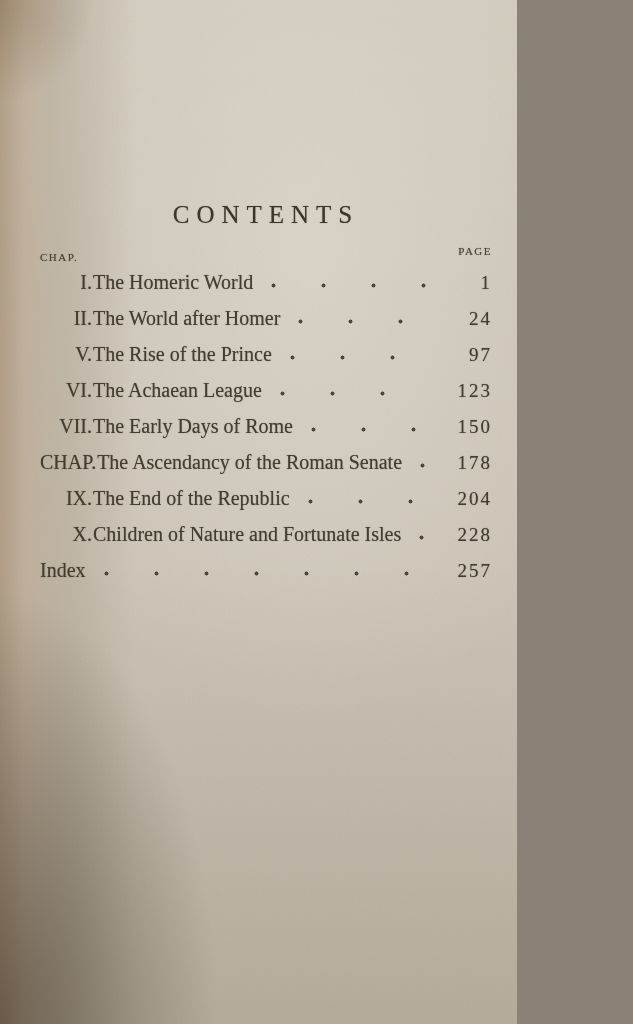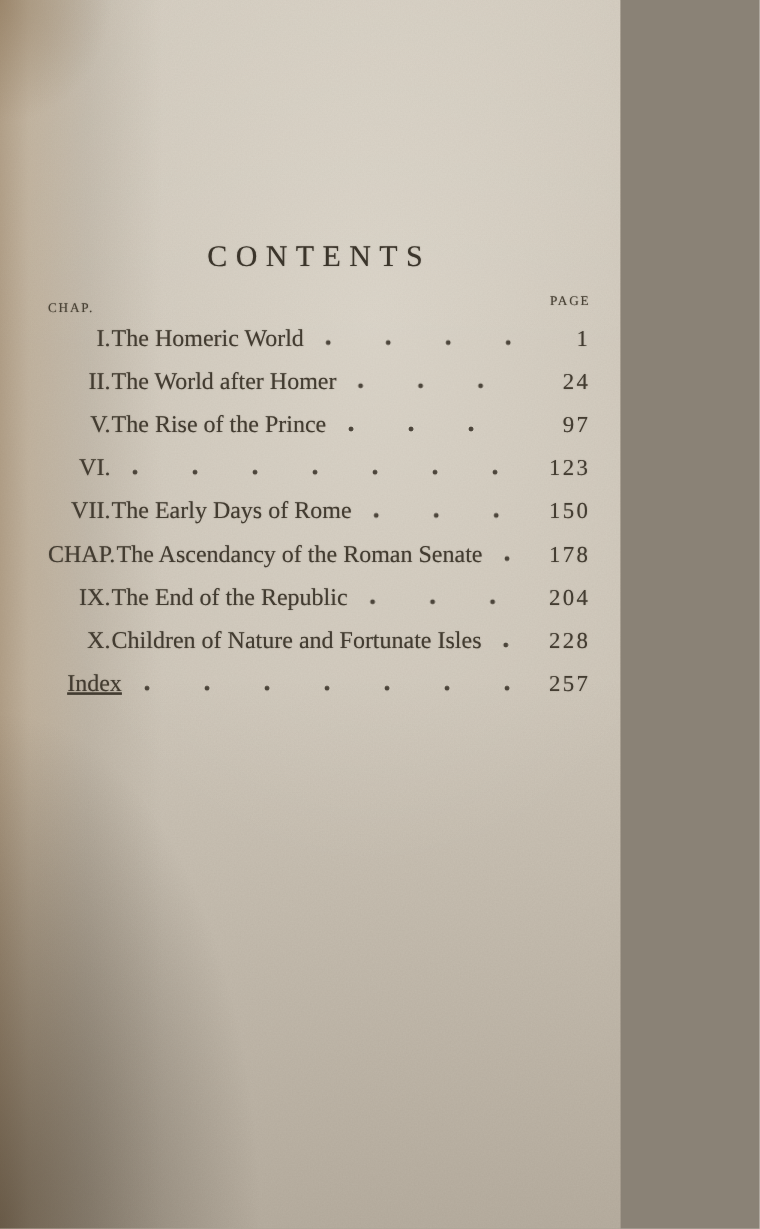--- a/index.html
+++ b/index.html
@@ -73,21 +73,21 @@
     align-items: baseline;
     height: 23px;
     margin-top: 13px;
     font-size: 20px;
     line-height: 23px;
   }
   .row:first-child { margin-top: 0; }
 
   .num { flex: 0 0 52px; text-align: right; white-space: nowrap; }
   .entry-title { margin-left: 1px; white-space: nowrap; }
-  .index-label { margin-left: 16px; white-space: nowrap; text-decoration: underline; }
+  .index-label { white-space: nowrap; }
 
   .leader {
     flex: 1 1 0;
     min-width: 0;
     align-self: stretch;
     margin: 0 16px 0 10px;
     background-image: radial-gradient(circle at 2.5px 2.5px, rgba(62, 55, 45, 0.9) 1.7px, rgba(62, 55, 45, 0) 2.3px);
     background-size: 50px 5px;
     background-repeat: repeat-x;
     background-position: 8px calc(100% - 6px);
@@ -145,20 +145,21 @@
 
       <div class="row">
         <span class="num">V.</span>
         <span class="entry-title">The Rise of the Prince</span>
         <span class="leader"></span>
         <span class="pagenum">97</span>
       </div>
 
       <div class="row">
         <span class="num">VI.</span>
+        <span class="entry-title">The Achaean League</span>
         <span class="leader"></span>
         <span class="pagenum">123</span>
       </div>
 
       <div class="row">
         <span class="num">VII.</span>
         <span class="entry-title">The Early Days of Rome</span>
         <span class="leader"></span>
         <span class="pagenum">150</span>
       </div>

